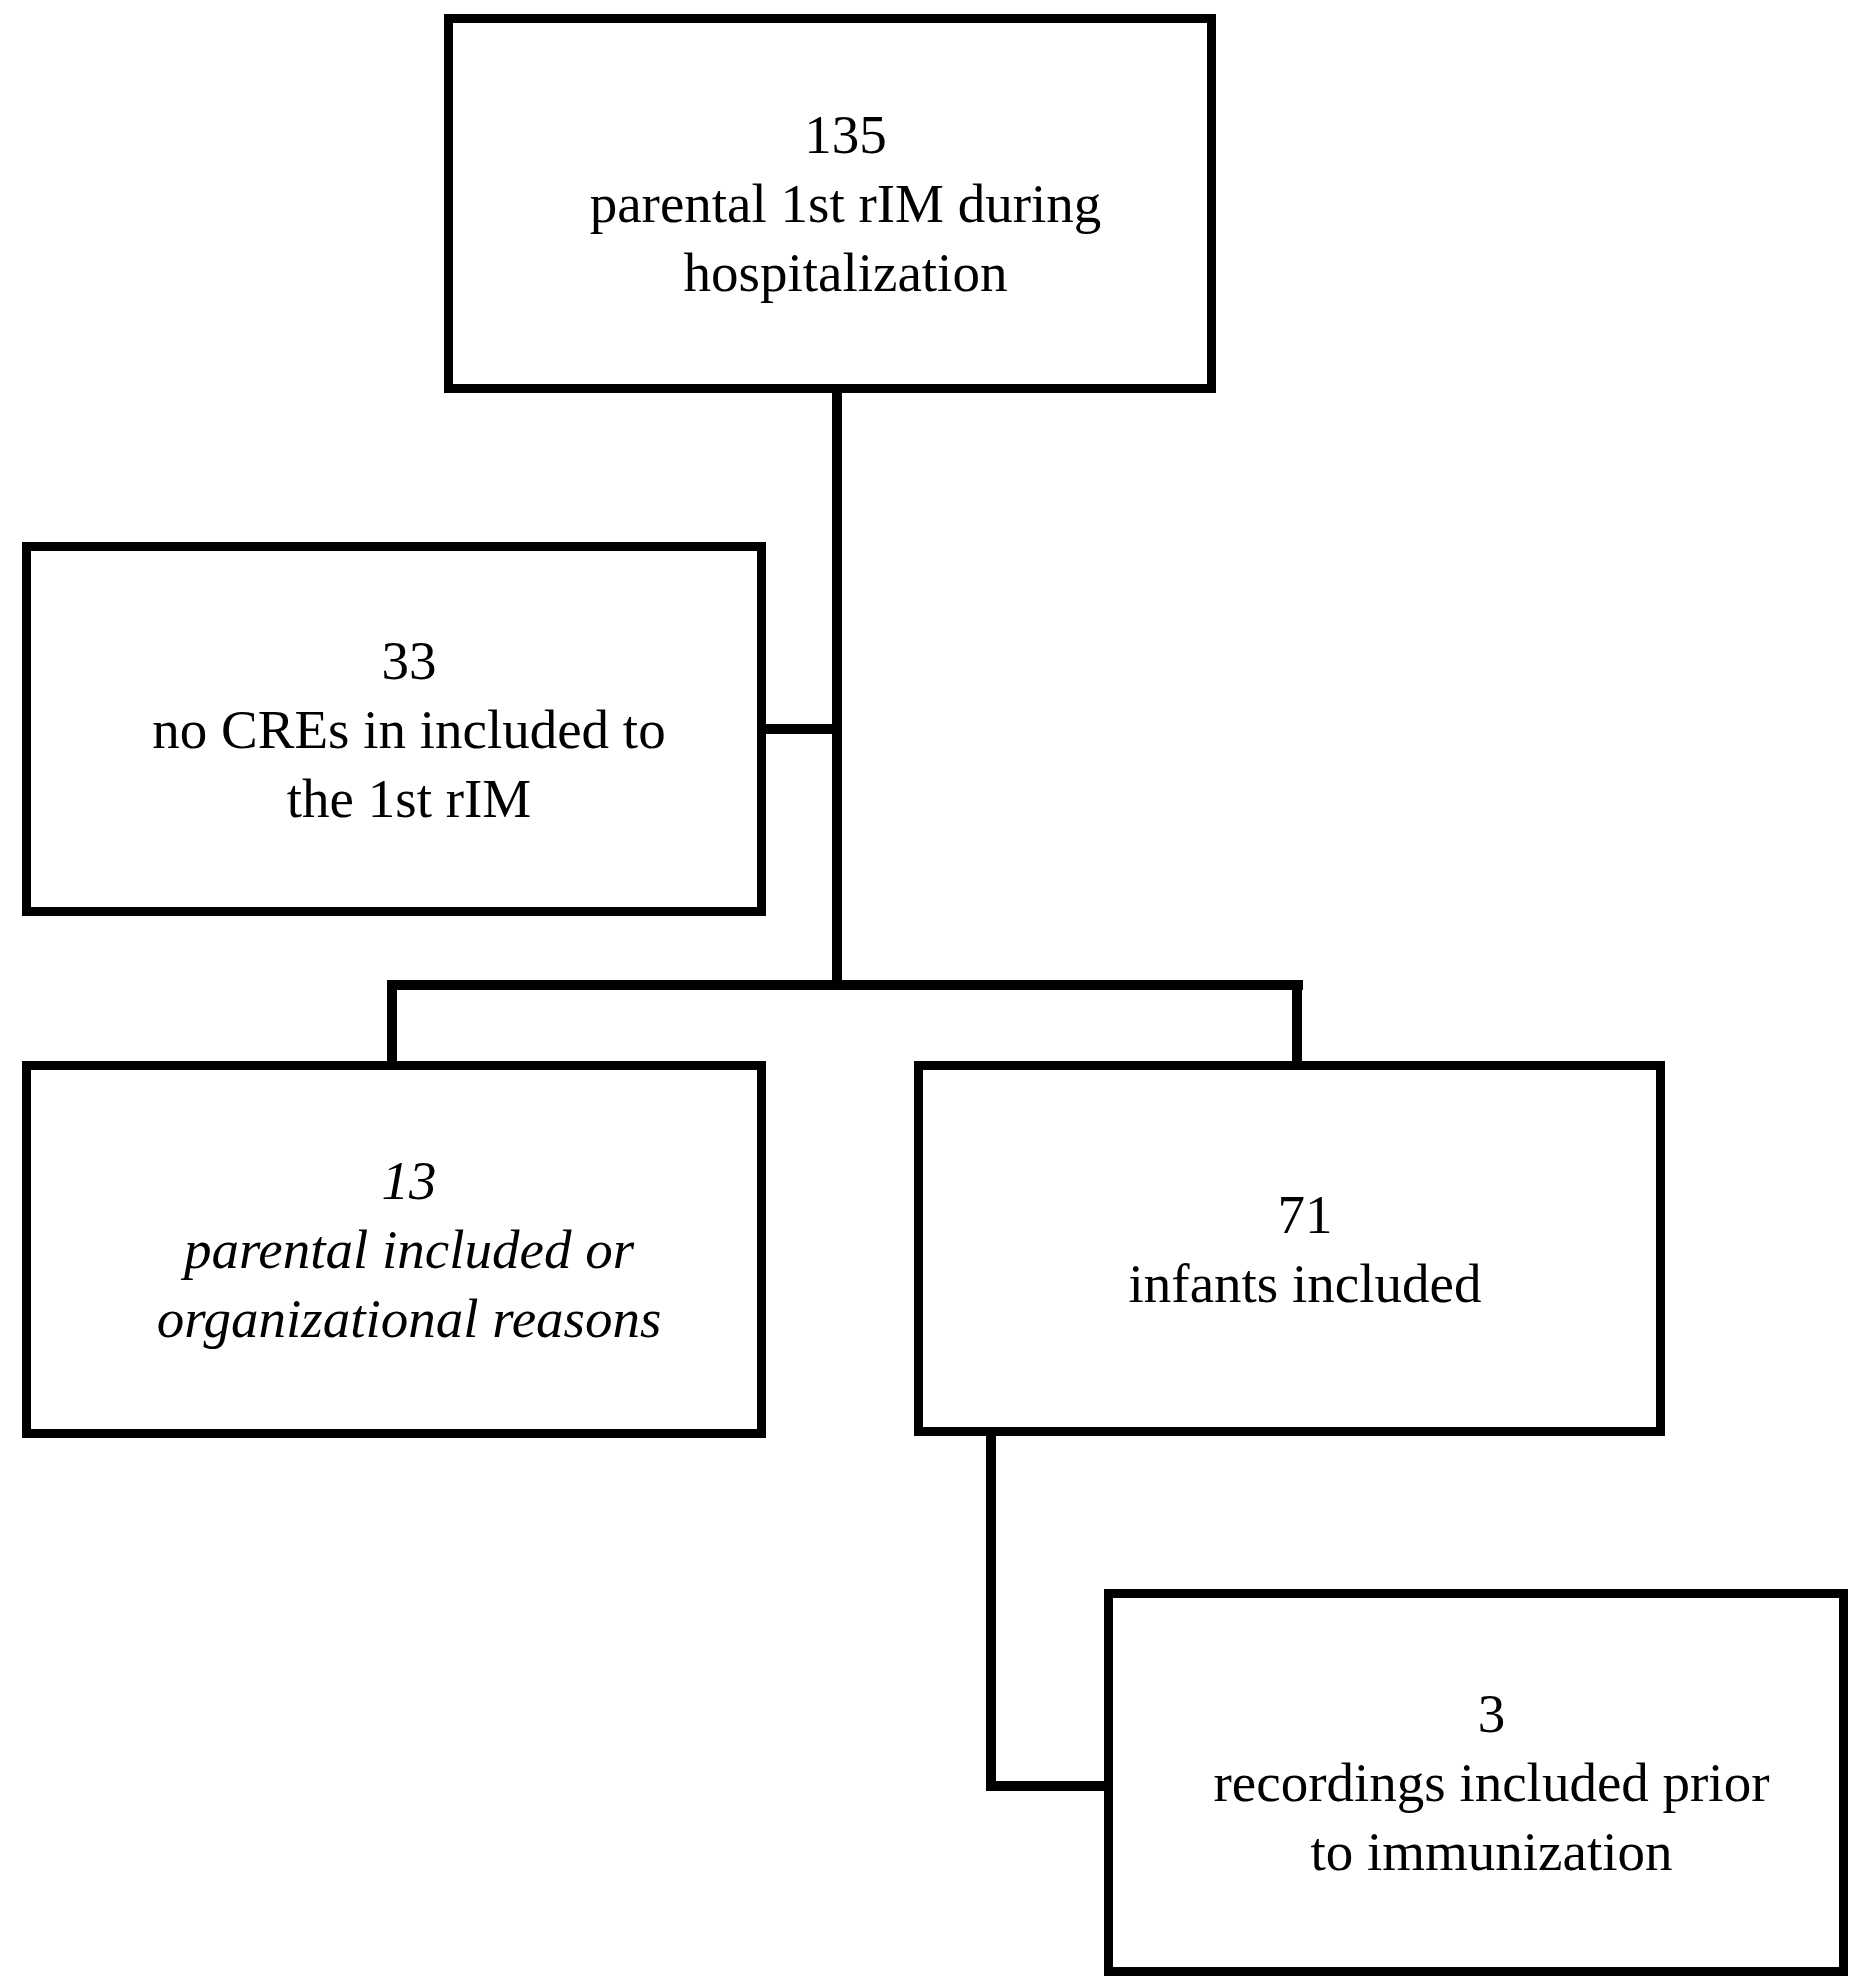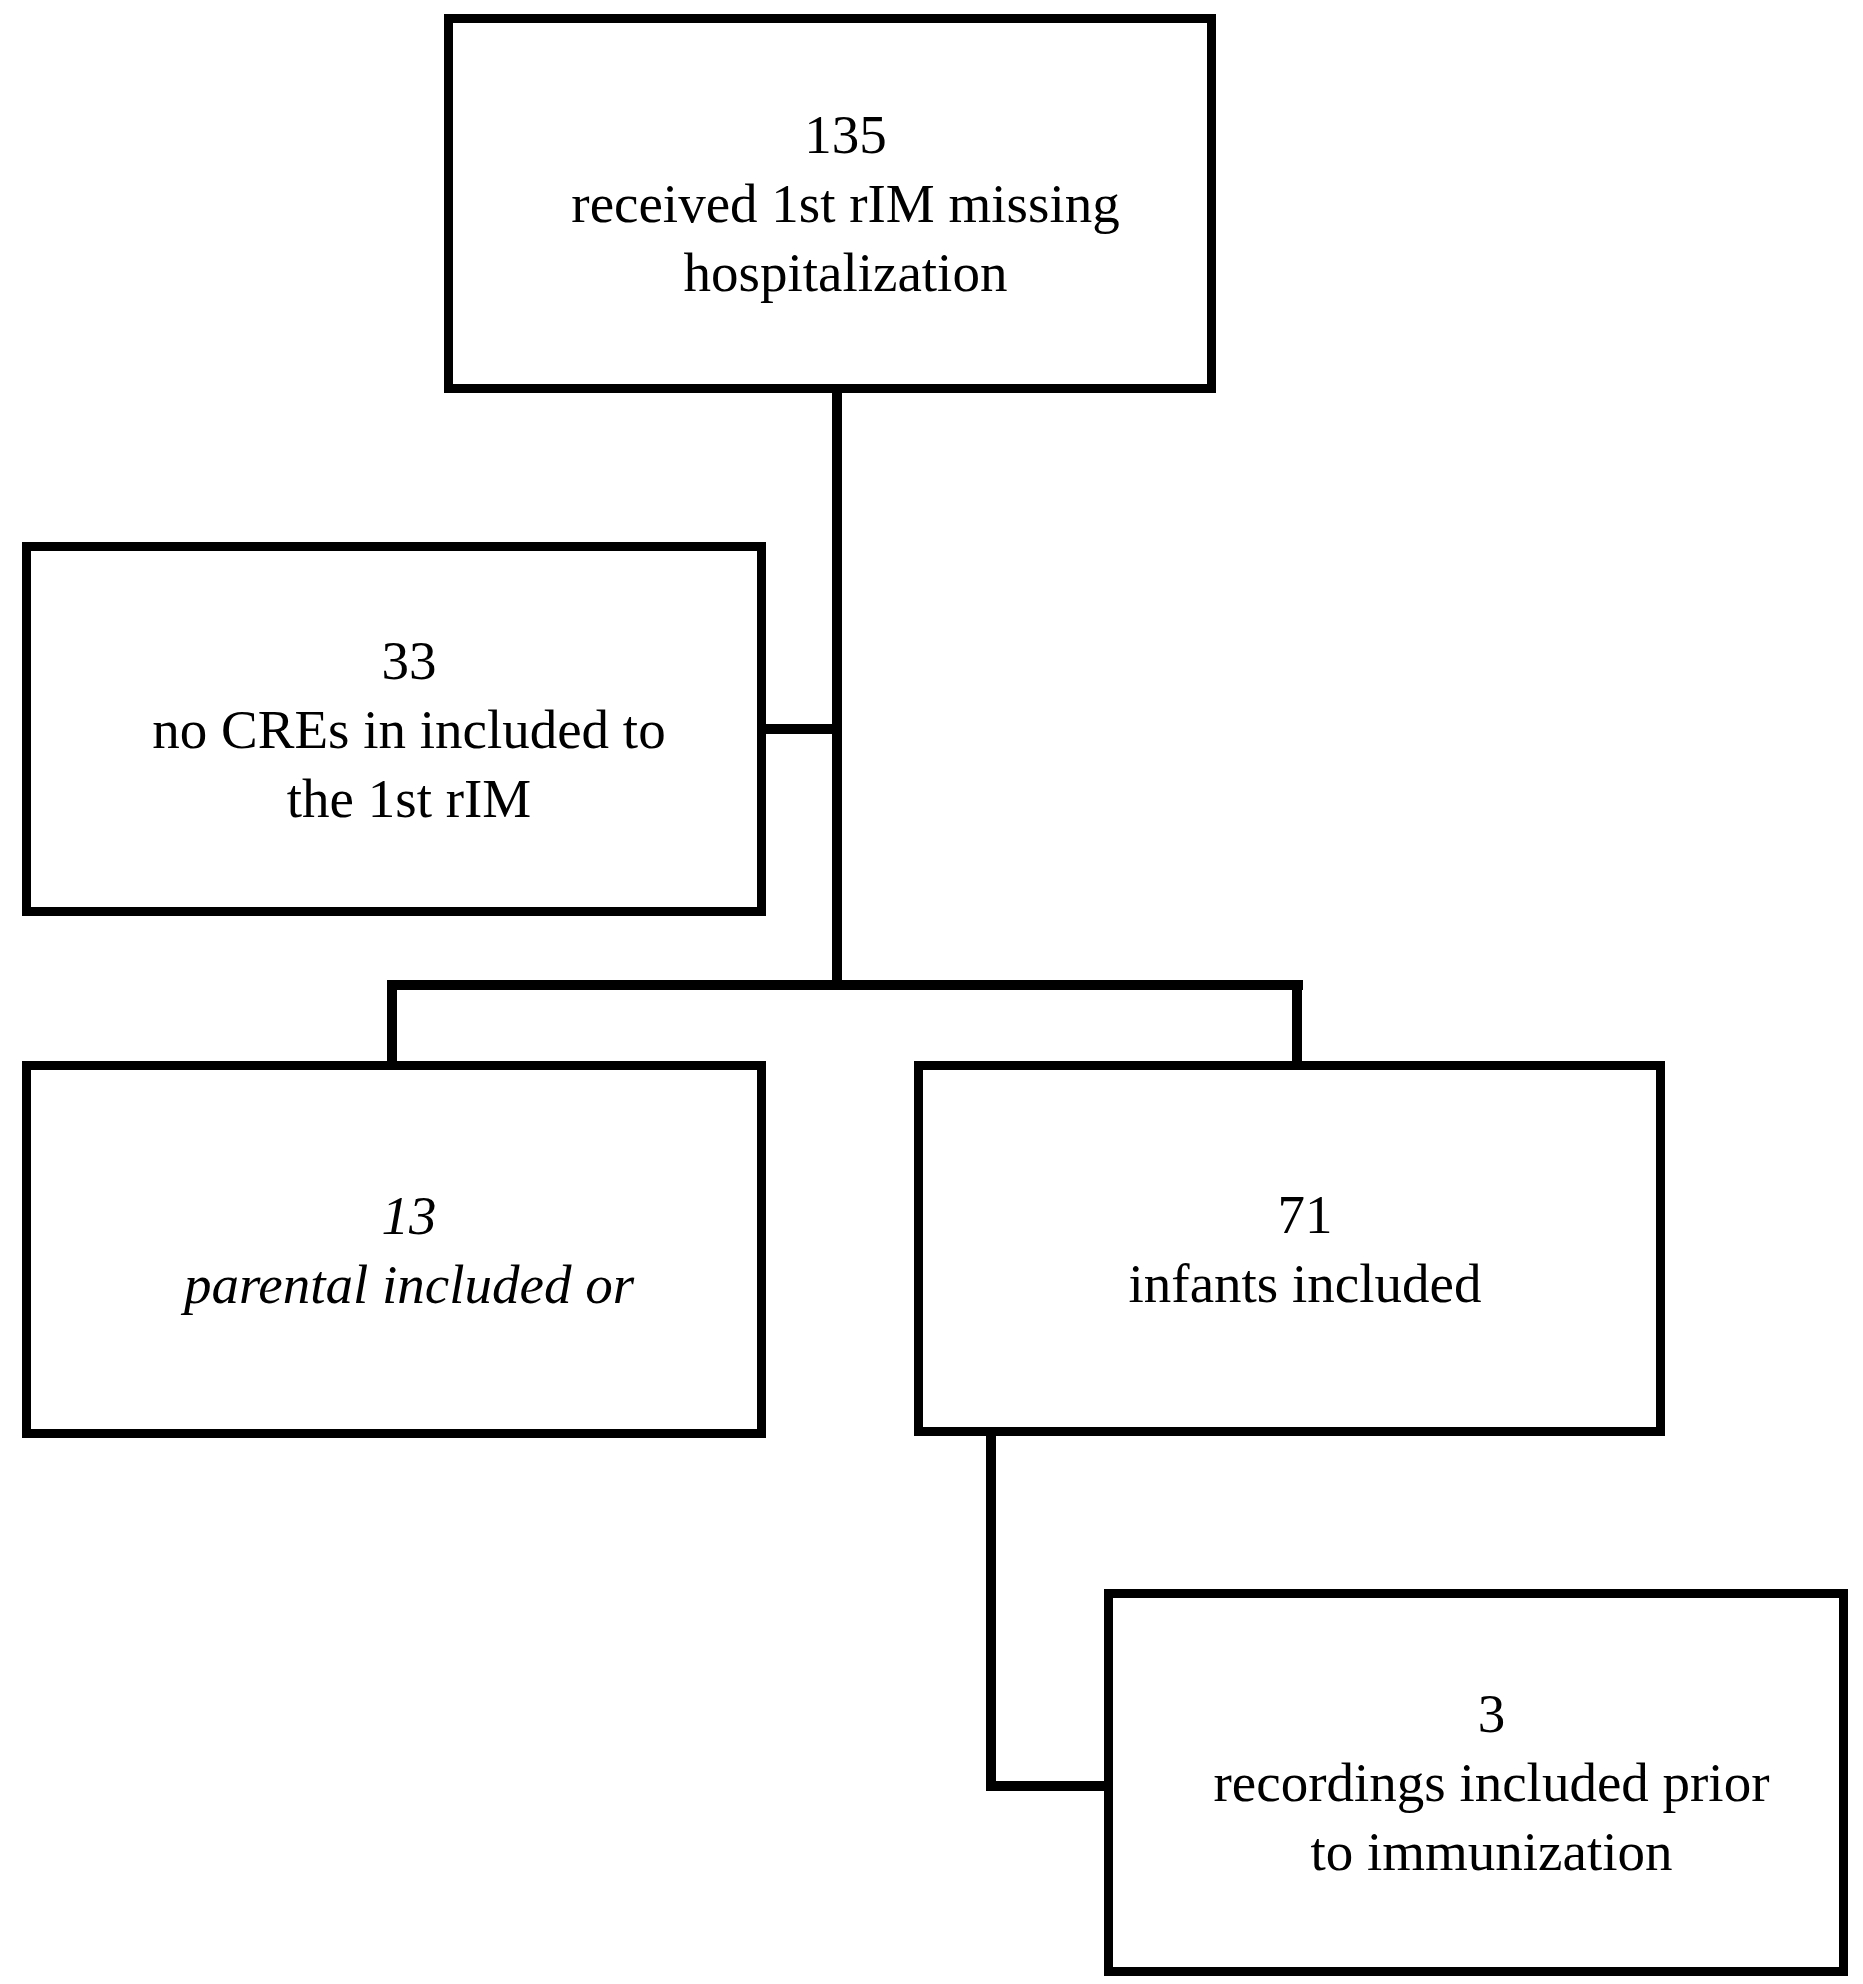--- a/index.html
+++ b/index.html
@@ -65,33 +65,34 @@
   <div class="edge" id="edge-trunk"></div>
   <div class="edge" id="edge-nocres"></div>
   <div class="edge" id="edge-split"></div>
   <div class="edge" id="edge-drop-left"></div>
   <div class="edge" id="edge-drop-right"></div>
   <div class="edge" id="edge-included-down"></div>
   <div class="edge" id="edge-missing"></div>
 
   <div class="node" id="box-received">
     <span class="line">135</span>
-    <span class="line">received 1st rIM missing</span>
+    <span class="line">parental 1st rIM during</span>
     <span class="line">hospitalization</span>
   </div>
 
   <div class="node" id="box-nocres">
     <span class="line">33</span>
     <span class="line">no CREs in included to</span>
     <span class="line">the 1st rIM</span>
   </div>
 
   <div class="node" id="box-noconsent">
     <span class="line">13</span>
     <span class="line">parental included or</span>
+    <span class="line">organizational reasons</span>
   </div>
 
   <div class="node" id="box-included">
     <span class="line">71</span>
     <span class="line">infants included</span>
   </div>
 
   <div class="node" id="box-missing">
     <span class="line">3</span>
     <span class="line">recordings included prior</span>

